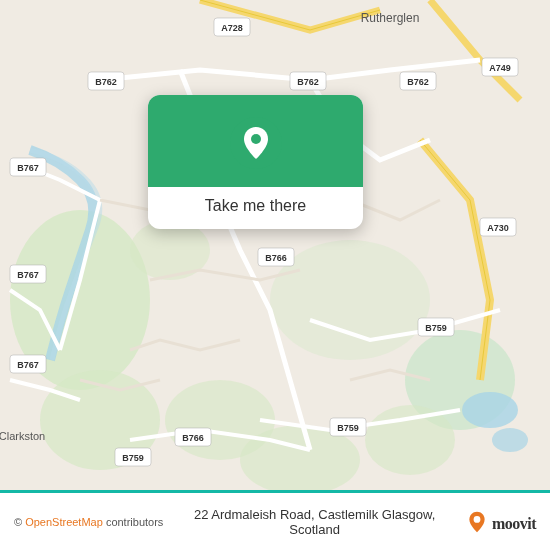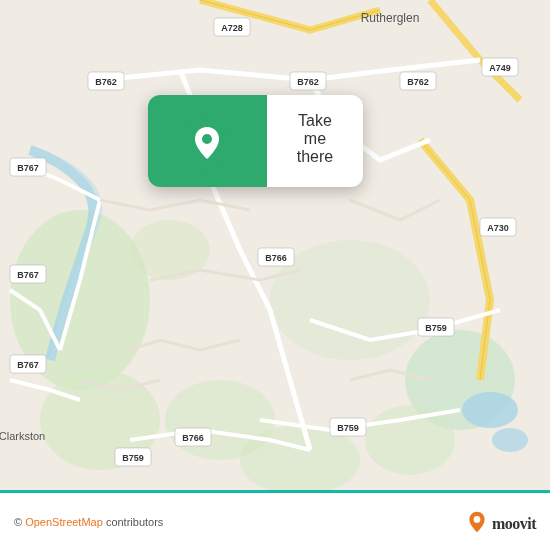--- a/index.html
+++ b/index.html
@@ -28,20 +28,21 @@
     
     #popup-card {
       position: absolute;
       top: 95px;
       left: 148px;
       width: 215px;
       background: white;
       border-radius: 12px;
       box-shadow: 0 4px 16px rgba(0,0,0,0.25);
       display: flex;
+      flex-direction: column;
       align-items: center;
       overflow: hidden;
     }
 
     #popup-green-section {
       background-color: #2eaa6e;
       width: 100%;
       padding: 22px 0 18px 0;
       display: flex;
       justify-content: center;
@@ -230,20 +231,21 @@
     <div id="popup-label-section">
       <button id="take-me-there-btn">Take me there</button>
     </div>
   </div>
 </div>
 
 <div id="bottom-bar">
   <div id="attribution">
     <span>© </span><a>OpenStreetMap</a><span> contributors</span>
   </div>
+  <div id="address-text">22 Ardmaleish Road, Castlemilk Glasgow, Scotland</div>
   <div id="moovit-logo">
 
     <svg id="moovit-pin" viewBox="0 0 22 26" xmlns="http://www.w3.org/2000/svg">
       <path d="M11 1 C6 1 2 5 2 10 C2 17 11 25 11 25 C11 25 20 17 20 10 C20 5 16 1 11 1 Z" fill="#e87722"></path>
       <circle cx="11" cy="10" r="4" fill="white"></circle>
     </svg>
     <span id="moovit-text">moovit</span>
   </div>
 </div>
 

